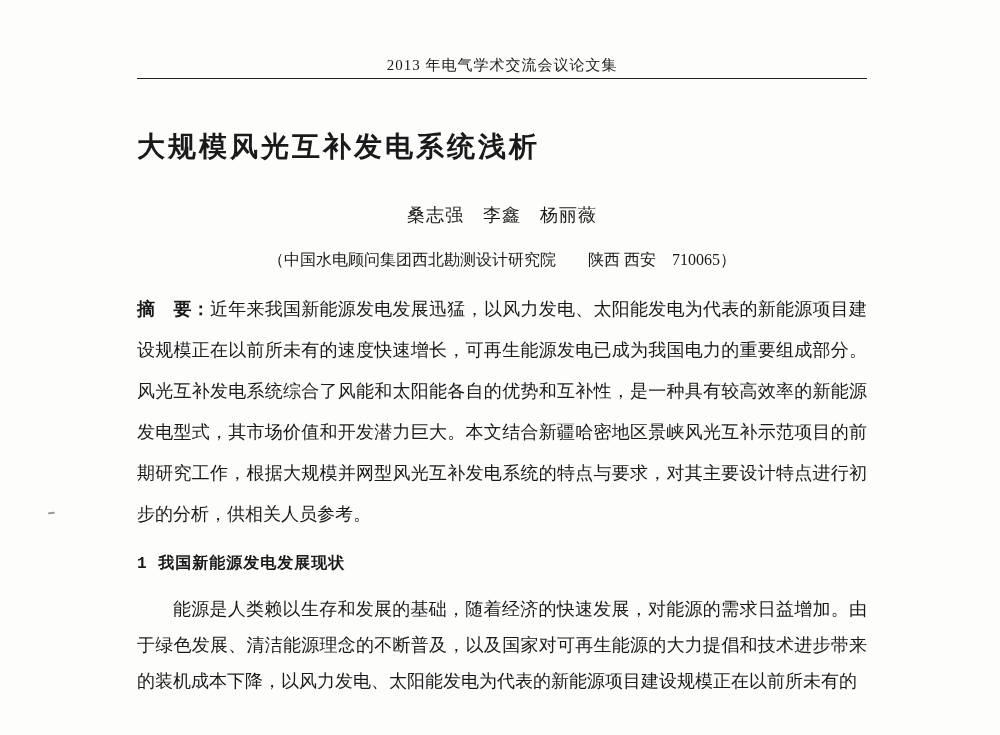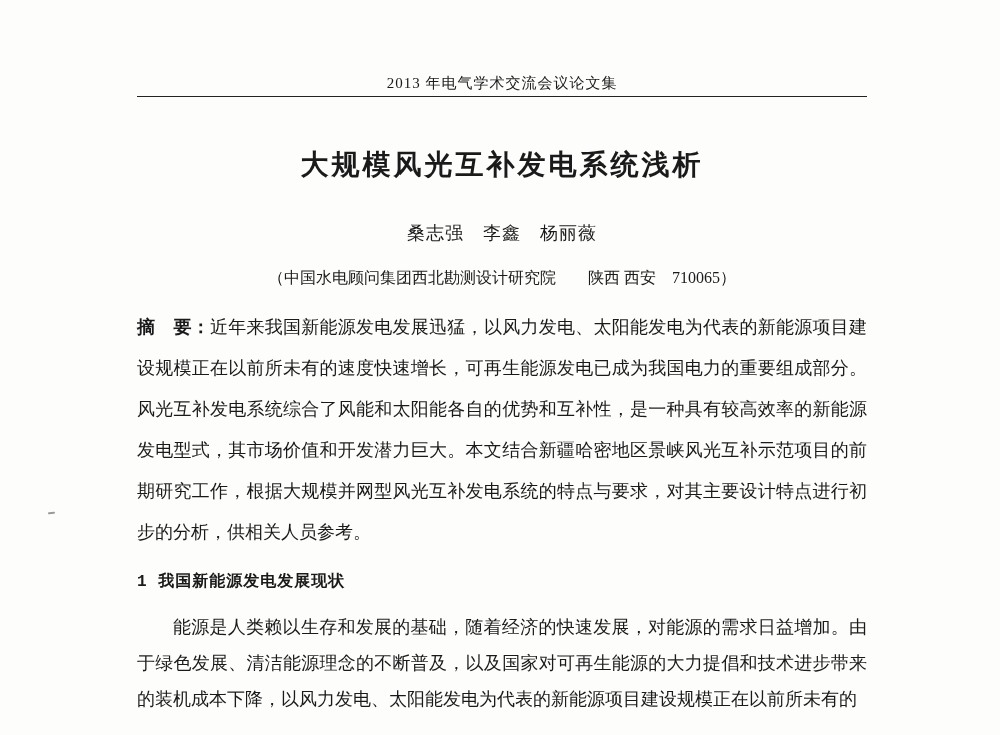--- a/index.html
+++ b/index.html
@@ -18,30 +18,30 @@
   .page {
     position: absolute;
     left: 137px;
     top: 0;
     width: 730px;
   }
   .header-text {
     text-align: center;
     font-size: 15px;
     letter-spacing: 1px;
-    padding-top: 74px;
+    padding-top: 56px;
     line-height: 18px;
   }
   .header-rule {
     border-bottom: 1.5px solid #222;
     margin-top: 4px;
     width: 100%;
   }
   .title {
-    text-align: center;
+    text-align: left;
     font-family: "Liberation Sans", "DejaVu Sans", sans-serif;
     font-weight: bold;
     font-size: 28px;
     letter-spacing: 3px;
     margin: 50px 0 16px 0;
     line-height: 36px;
   }
   .authors {
     text-align: center;
     font-size: 18px;

